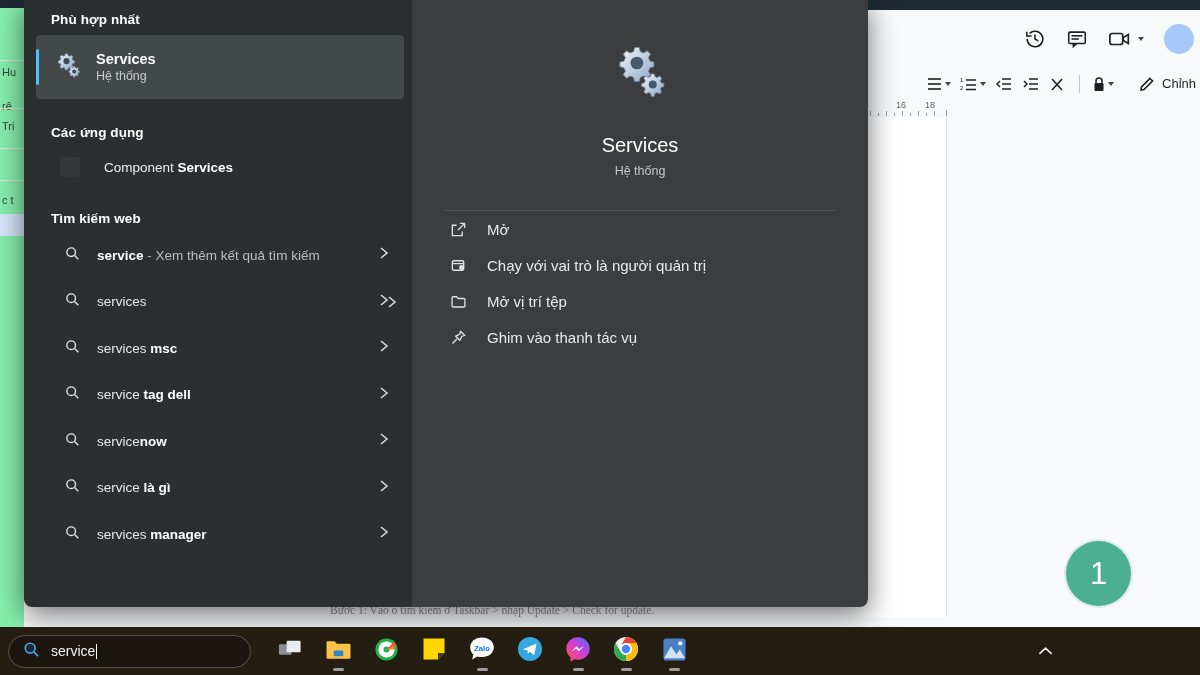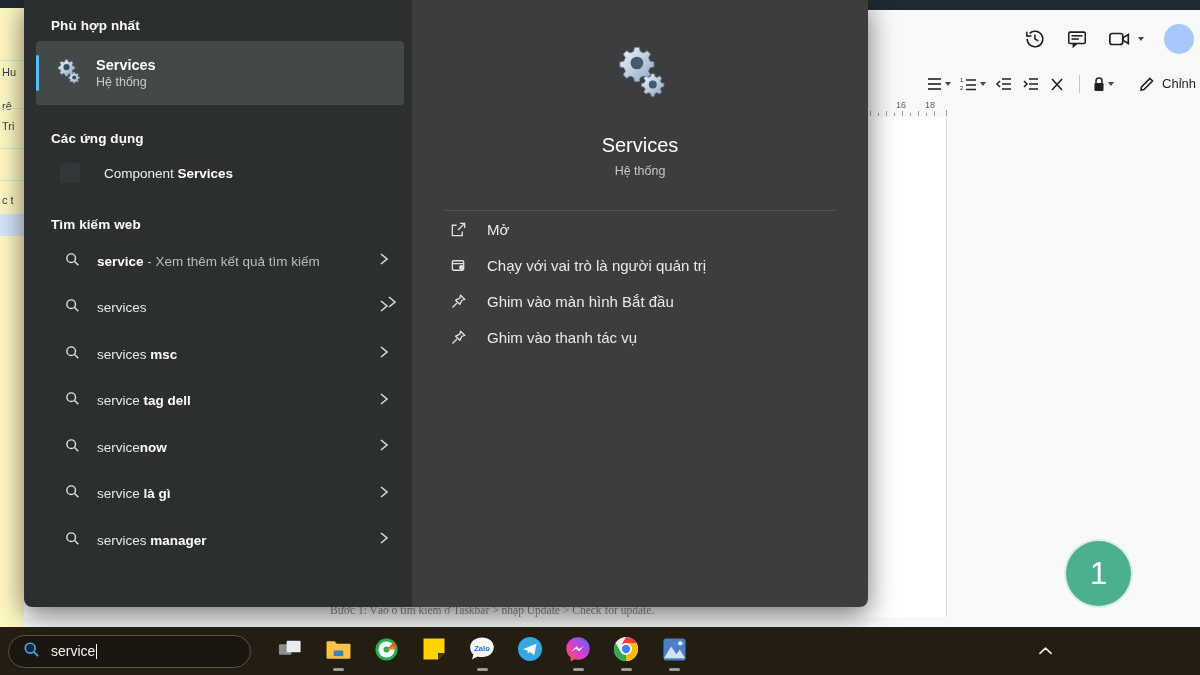--- a/index.html
+++ b/index.html
@@ -70,36 +70,36 @@
     width: 65px; height: 65px; border-radius: 50%;
     background: #4caf8f; color: #ffffff;
     display: flex; align-items: center; justify-content: center;
     font-size: 31px; font-weight: 400;
     box-shadow: 0 0 0 2px rgba(76,175,143,0.18);
   }
 
   
   .bg-sliver {
     position: absolute; left: 0; top: 8px; width: 24px; height: 619px;
-    background: #fef9c3; overflow: hidden; text-decoration: underline;
+    background: #86efac; overflow: hidden; text-decoration: underline;
   }
   .sliver-txt { position: absolute; left: 2px; font-size: 11px; color: #3c4043;
     font-family: "Liberation Sans", sans-serif; white-space: nowrap; }
   .sliver-rule { position: absolute; left: 0; width: 24px; height: 1px; background: #e0e0e0; }
   .sliver-sel { position: absolute; left: 0; width: 24px; height: 22px; background: #d7e6fb; }
 
   
   .search-flyout {
     position: absolute; left: 24px; top: 0; width: 844px; height: 607px;
     display: flex; border-radius: 0 0 8px 8px; overflow: hidden;
     box-shadow: 0 8px 28px rgba(0,0,0,0.55);
   }
   .sf-left {
     width: 388px; height: 607px; background: #2b2f30;
-    padding-top: 8px; position: relative;
+    padding-top: 2px; position: relative;
   }
   .sf-right {
     width: 456px; height: 607px; background: #3b3d3f; position: relative;
   }
 
   .sf-heading {
     color: #ffffff; font-size: 13.5px; font-weight: 600;
     padding: 10px 0 6px 27px; letter-spacing: .1px;
   }
   .sf-best {
@@ -501,30 +501,29 @@
         <span class="act-ico">
           <svg width="17" height="17" viewBox="0 0 18 18" fill="none" stroke="#dfe2e3" stroke-width="1.4">
             <rect x="2.5" y="4" width="12" height="10" rx="1.2"></rect>
             <line x1="2.5" y1="7" x2="14.5" y2="7"></line>
             <circle cx="12.2" cy="11.2" r="2.6" fill="#dfe2e3" stroke="none"></circle>
           </svg>
         </span>
         <span class="act-label">Chạy với vai trò là người quản trị</span>
       </div>
 
-
       <div class="act-row">
         <span class="act-ico">
-          <svg width="17" height="17" viewBox="0 0 18 18" fill="none" stroke="#dfe2e3" stroke-width="1.4" stroke-linejoin="round">
-            <path d="M11.2 2.3 L15.7 6.8 L12.6 7.6 L10.4 12 L6 7.6 L10.4 5.4 Z"></path>
-            <line x1="7.4" y1="10.6" x2="2.6" y2="15.4"></line>
-          </svg>
-        </span>
-        <span class="act-label">Ghim vào màn hình Bắt đầu</span>
-      </div>
+          <svg width="17" height="17" viewBox="0 0 18 18" fill="none" stroke="#dfe2e3" stroke-width="1.4">
+            <path d="M2.2 13.8 V5 a1 1 0 0 1 1-1 H7 l1.6 1.8 H14.8 a1 1 0 0 1 1 1 v7 a1 1 0 0 1-1 1 H3.2 a1 1 0 0 1-1-1 Z"></path>
+          </svg>
+        </span>
+        <span class="act-label">Mở vị trí tệp</span>
+      </div>
+
 
       <div class="act-row">
         <span class="act-ico">
           <svg width="17" height="17" viewBox="0 0 18 18" fill="none" stroke="#dfe2e3" stroke-width="1.4" stroke-linejoin="round">
             <path d="M11.2 2.3 L15.7 6.8 L12.6 7.6 L10.4 12 L6 7.6 L10.4 5.4 Z"></path>
             <line x1="7.4" y1="10.6" x2="2.6" y2="15.4"></line>
           </svg>
         </span>
         <span class="act-label">Ghim vào thanh tác vụ</span>
       </div>

